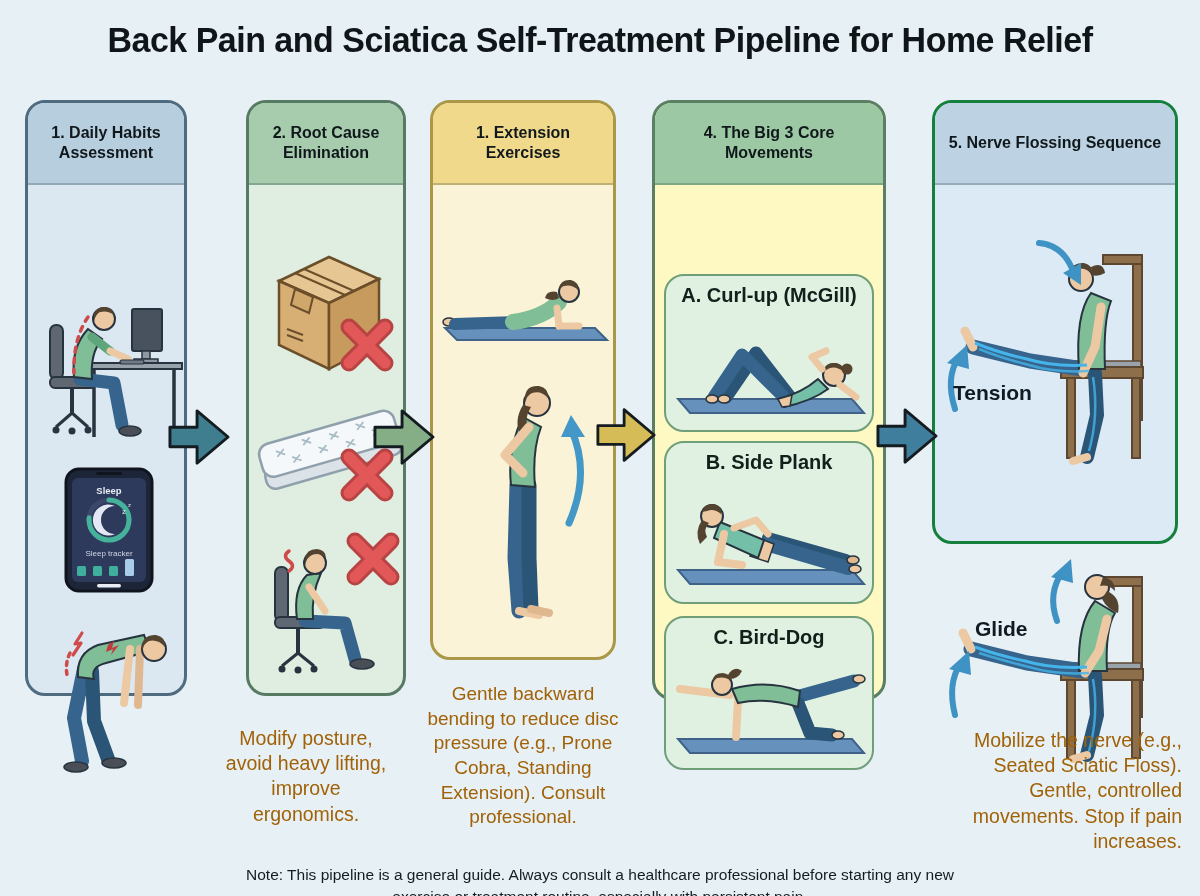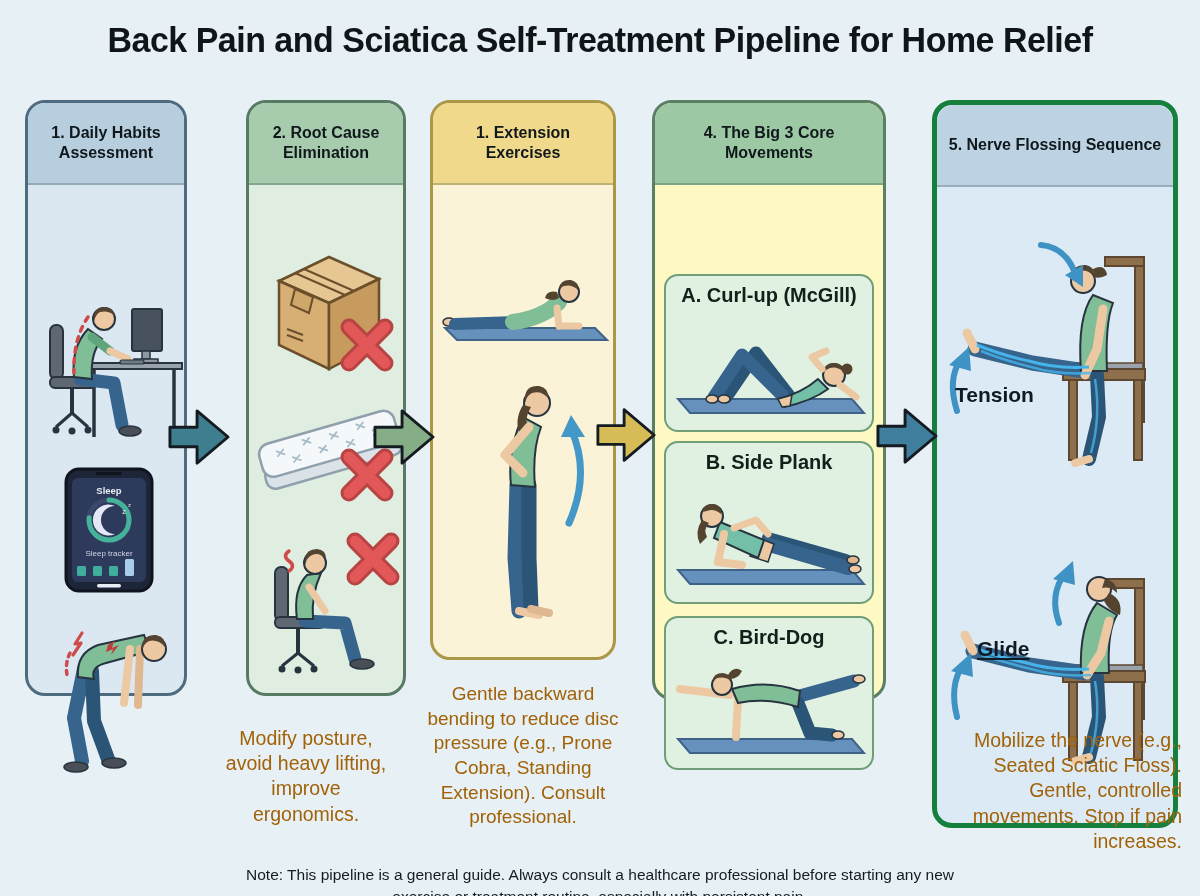--- a/index.html
+++ b/index.html
@@ -22,34 +22,34 @@
   }
   .panel-body{position:relative;}
   .p1{left:25px;top:100px;width:162px;height:596px;border:3px solid #4f6b80;background:#dbe8f2;}
   .p1 .panel-header{background:#b7cedf;}
   .p2{left:226px;top:100px;width:160px;height:596px;border:3px solid #567a62;background:#dfeee1;margin-left:20px;}
   .p2 .panel-header{background:#a6cbad;}
   .p3{left:430px;top:100px;width:186px;height:560px;border:3px solid #ab9748;background:#fbf3d7;}
   .p3 .panel-header{background:#f1d98b;}
   .p4{left:652px;top:100px;width:234px;height:600px;border:3px solid #5a7f63;background:#fef9c3;}
   .p4 .panel-header{background:#9cc8a3;}
-  .p5{left:932px;top:100px;width:246px;height:728px;border:5px solid #15803d;background:#dceaf5;}
+  .p5{left:932px;top:100px;width:246px;height:444px;border:3px solid #15803d;background:#dceaf5;}
   .p5 .panel-header{background:#bdd3e4;}
   .fig{position:absolute;}
   .subcard{
-    position:absolute;left:9px;width:210px;border:2.5px solid #6f9e78;border-radius:14px;
+    position:absolute;left:9px;width:210px;border:2.5px solid #6f9e78;border-radius:20px;
     background:#e0f1e2;box-sizing:border-box;overflow:hidden;
   }
   .subcard-label{text-align:center;font-weight:700;font-size:20px;color:#11201a;margin-top:8px;}
   .card-a{top:89px;height:158px;}
   .card-b{top:256px;height:163px;}
   .card-c{top:431px;height:154px;}
   .pose-label{position:absolute;font-weight:700;font-size:21px;color:#101a22;z-index:4;}
   .lbl-tension{left:18px;top:196px;}
-  .lbl-glide{left:40px;top:450px;text-decoration:underline;}
+  .lbl-glide{left:40px;top:432px;}
   .caption{
     position:absolute;text-align:center;font-size:19.5px;line-height:1.3;color:#a16207;
   }
   .cap1{left:18px;top:730px;width:176px;}
   .cap2{left:222px;top:706px;width:168px;}
   .cap3{left:425px;top:663px;width:196px;font-size:19px;}
   .cap4{left:650px;top:708px;width:238px;}
   .cap5{left:928px;top:708px;width:254px;text-align:right;}
   .note{
     position:absolute;left:240px;top:848px;width:720px;text-align:center;

